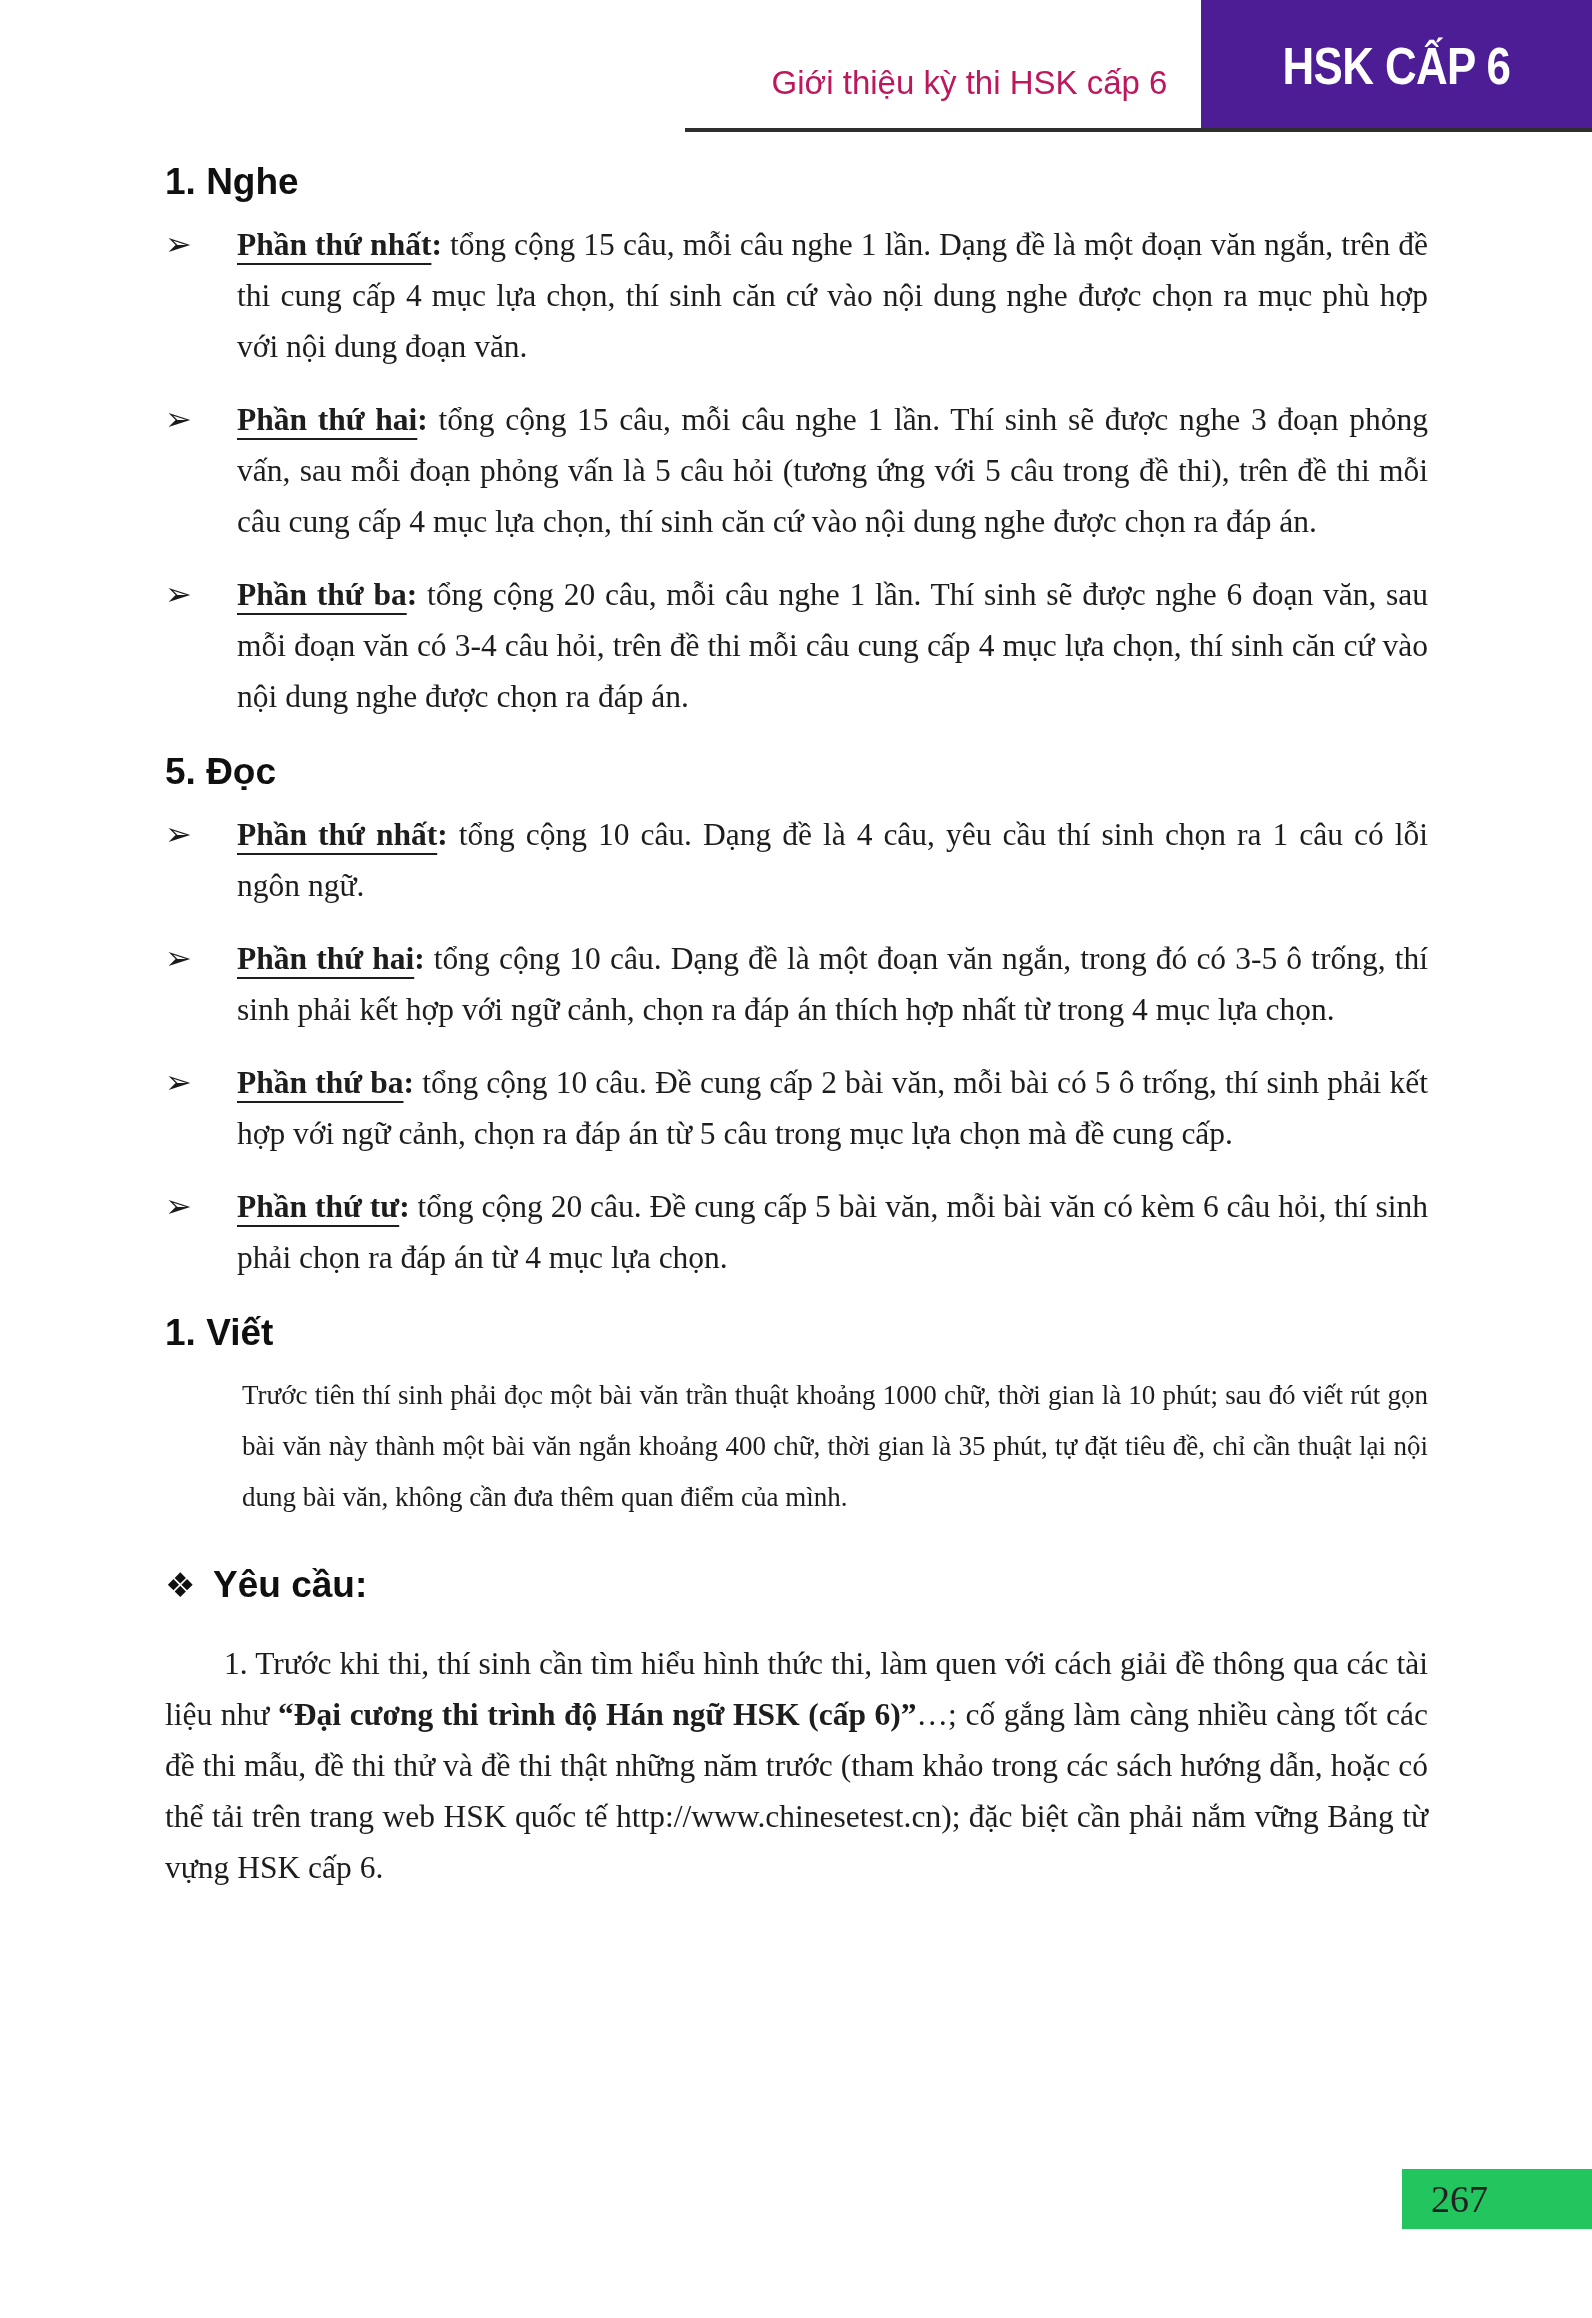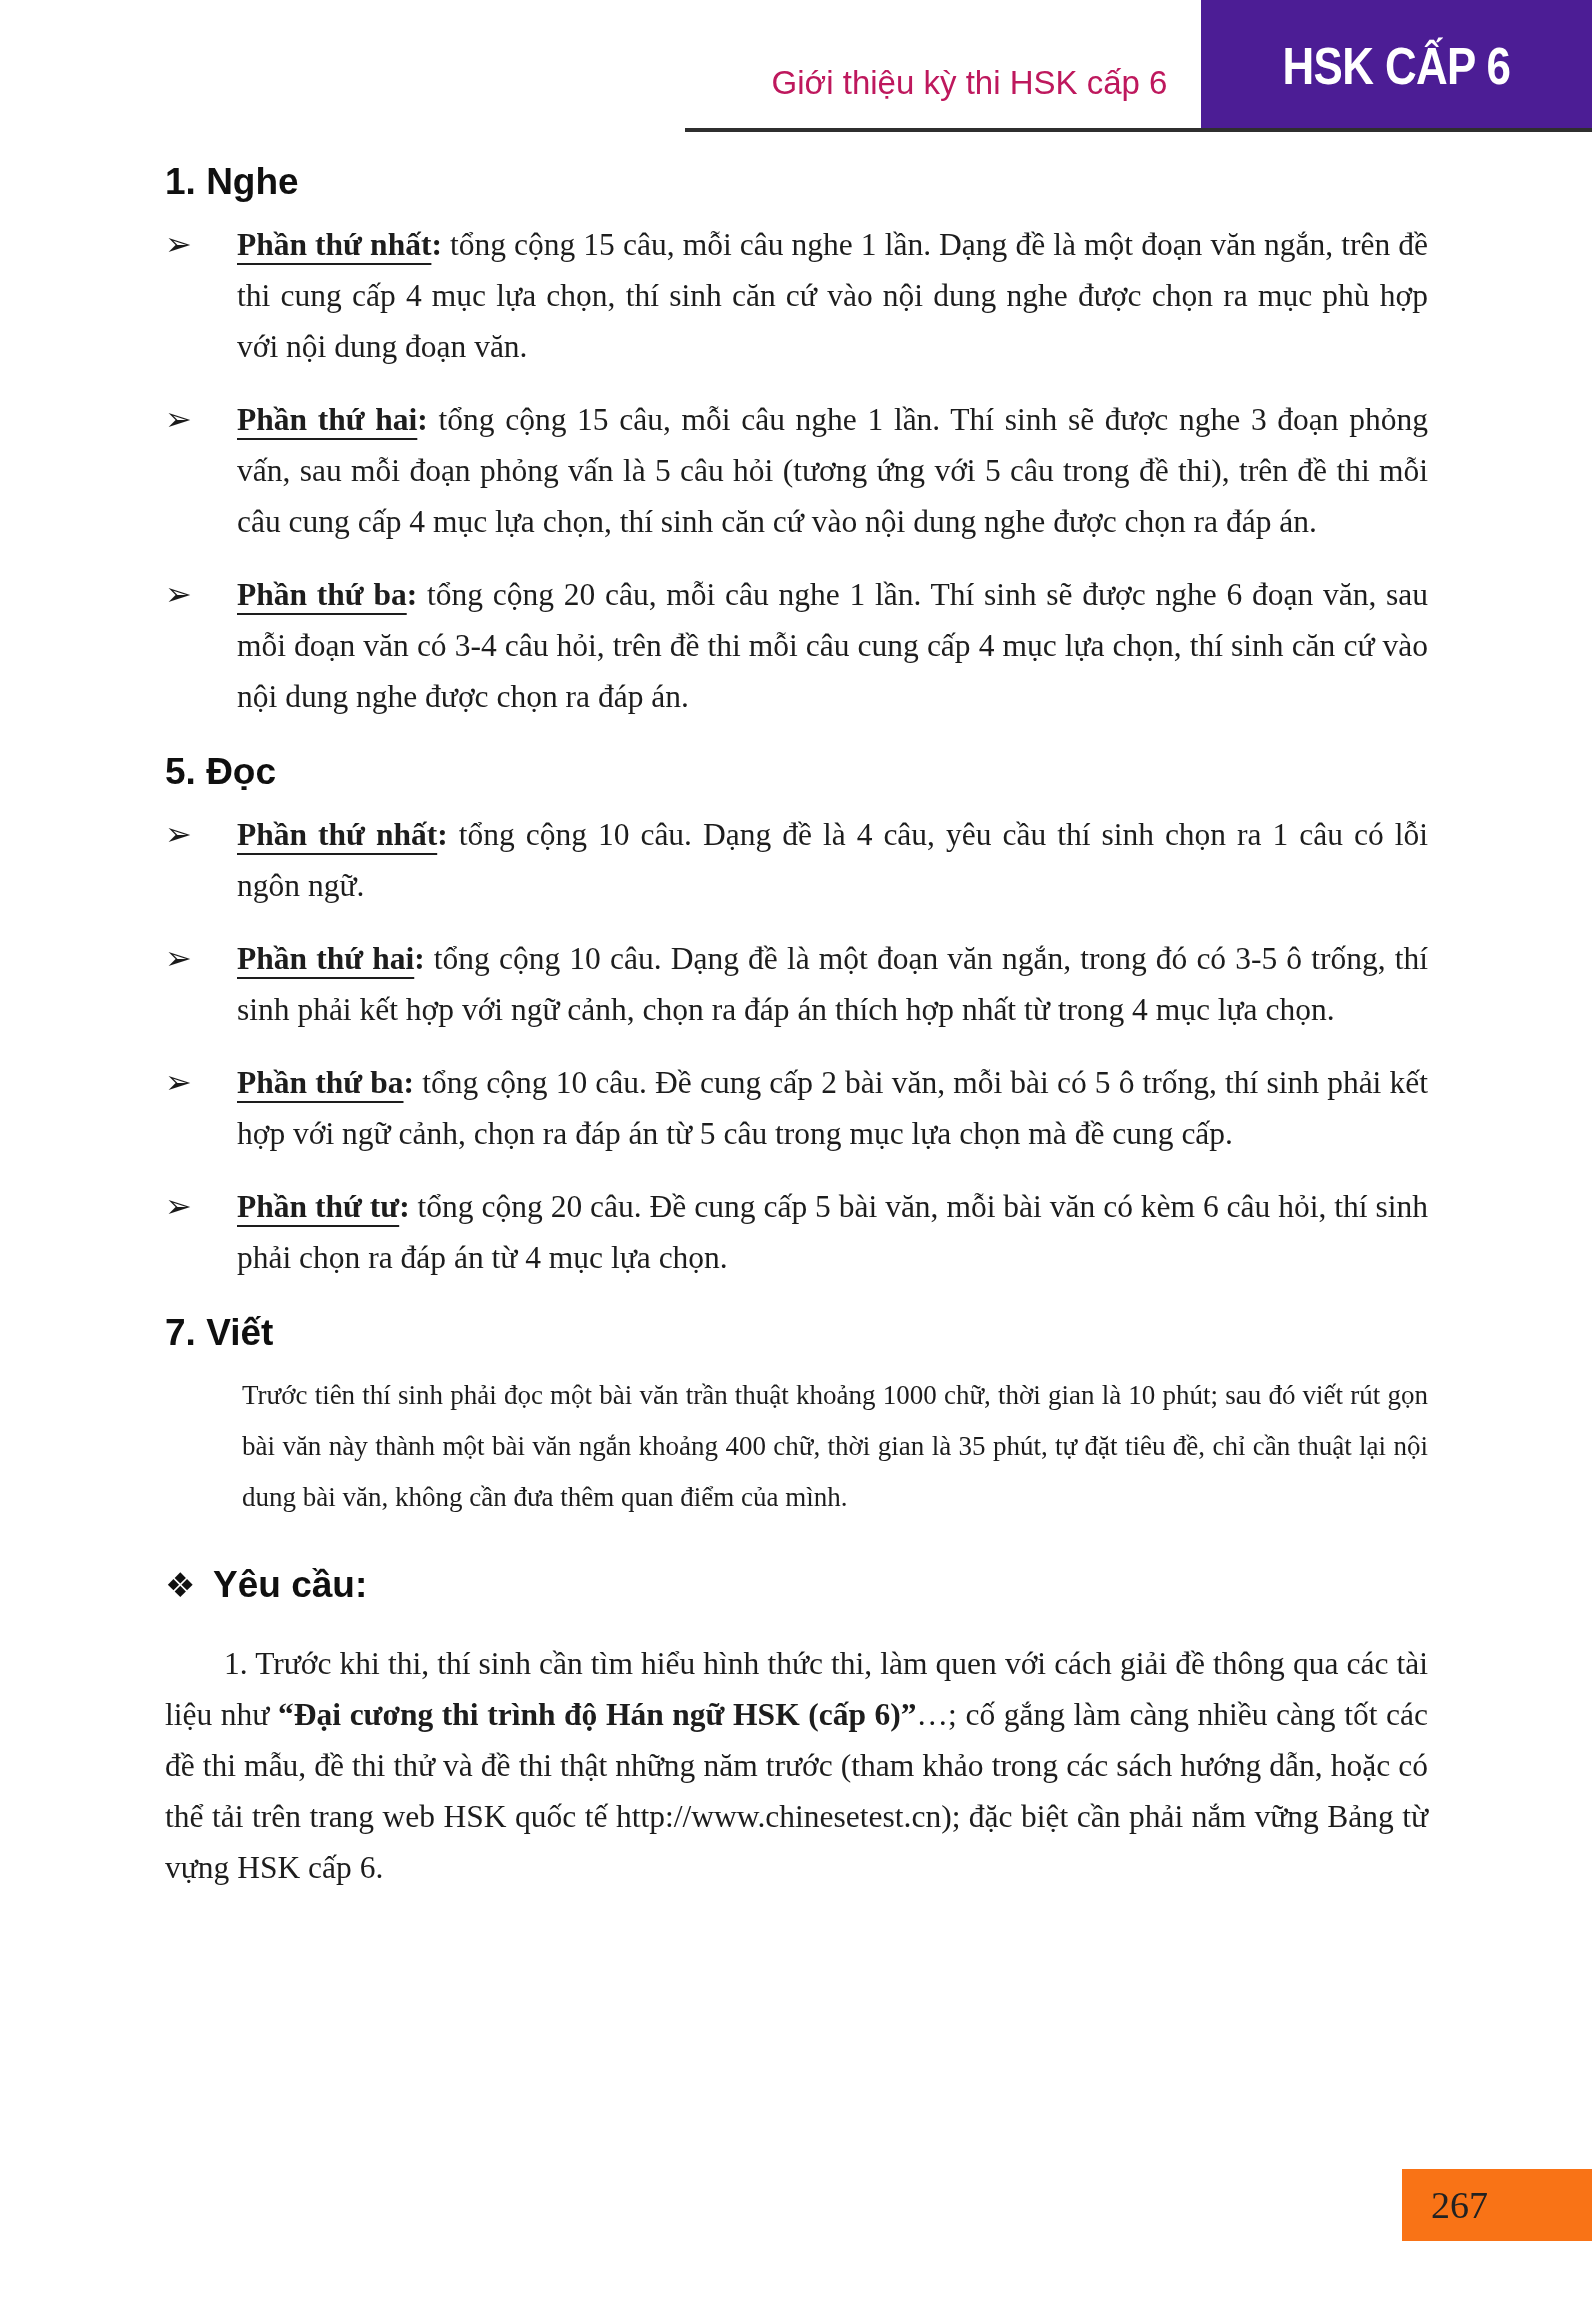--- a/index.html
+++ b/index.html
@@ -44,22 +44,22 @@
         letter-spacing:-0.7px;transform:scaleX(0.96);white-space:nowrap;color:#121212;}
 
   
   .yeucau{margin:41px 0 19px 0;display:flex;align-items:center;
         font-family:"Liberation Sans",sans-serif;font-weight:bold;font-size:37px;color:#101010;}
   .diamond{font-family:"DejaVu Sans",sans-serif;font-size:34px;margin-right:17.6px;}
 
   .final-para{font-size:31.5px;line-height:51px;text-align:justify;text-indent:59px;}
 
   
-  .page-number{position:absolute;top:2169px;left:1402px;right:0;height:72px;
-        background:#f97316;display:flex;align-items:center;}
+  .page-number{position:absolute;top:2169px;left:1402px;right:0;height:60px;
+        background:#22c55e;display:flex;align-items:center;}
   .page-number span{margin-left:29px;font-size:38px;color:#222;}
 </style>
 </head>
 <body>
 
 <div class="page">
 
   <div class="running-title">Giới thiệu kỳ thi HSK cấp 6</div>
 
   <div class="hsk-badge">
@@ -104,21 +104,21 @@
     <span class="marker">➢</span>
     <span class="btext"><span class="sb si su">Phần thứ ba</span><span class="sb si">:</span><span> tổng cộng 10 câu. Đề cung cấp 2 bài văn, mỗi bài có 5 ô trống, thí sinh phải kết hợp với ngữ cảnh, chọn ra đáp án từ 5 câu trong mục lựa chọn mà đề cung cấp.</span></span>
   </li>
 
   <li class="bullet-item">
     <span class="marker">➢</span>
     <span class="btext"><span class="sb si su">Phần thứ tư</span><span class="sb si">:</span><span> tổng cộng 20 câu. Đề cung cấp 5 bài văn, mỗi bài văn có kèm 6 câu hỏi, thí sinh phải chọn ra đáp án từ 4 mục lựa chọn.</span></span>
   </li>
 </ul>
 
-    <h2 class="sec">7. Viết</h2>
+    <h2 class="sec">1. Viết</h2>
     <p class="para-indent"><span>Trước tiên thí sinh phải đọc một bài văn trần thuật khoảng 1000 chữ, thời gian là 10 phút; sau đó viết rút gọn bài văn này thành một bài văn ngắn khoảng 400 chữ, thời gian là 35 phút, tự đặt tiêu đề, chỉ cần thuật lại nội dung bài văn, không cần đưa thêm quan điểm của mình.</span></p>
 
 
     <div class="yeucau">
       <span class="diamond">❖</span>
       <span>Yêu cầu:</span>
     </div>
 
     <p class="final-para"><span>1. Trước khi thi, thí sinh cần tìm hiểu hình thức thi, làm quen với cách giải đề thông qua các tài liệu như </span><span class="sb">“Đại cương thi trình độ Hán ngữ HSK (cấp 6)”</span><span>…; cố gắng làm càng nhiều càng tốt các đề thi mẫu, đề thi thử và đề thi thật những năm trước </span><span class="si">(tham khảo trong các sách hướng dẫn, hoặc có thể tải trên trang web HSK quốc tế http://www.chinesetest.cn)</span><span>; đặc biệt cần phải nắm vững Bảng từ vựng HSK cấp 6.</span></p>
 

